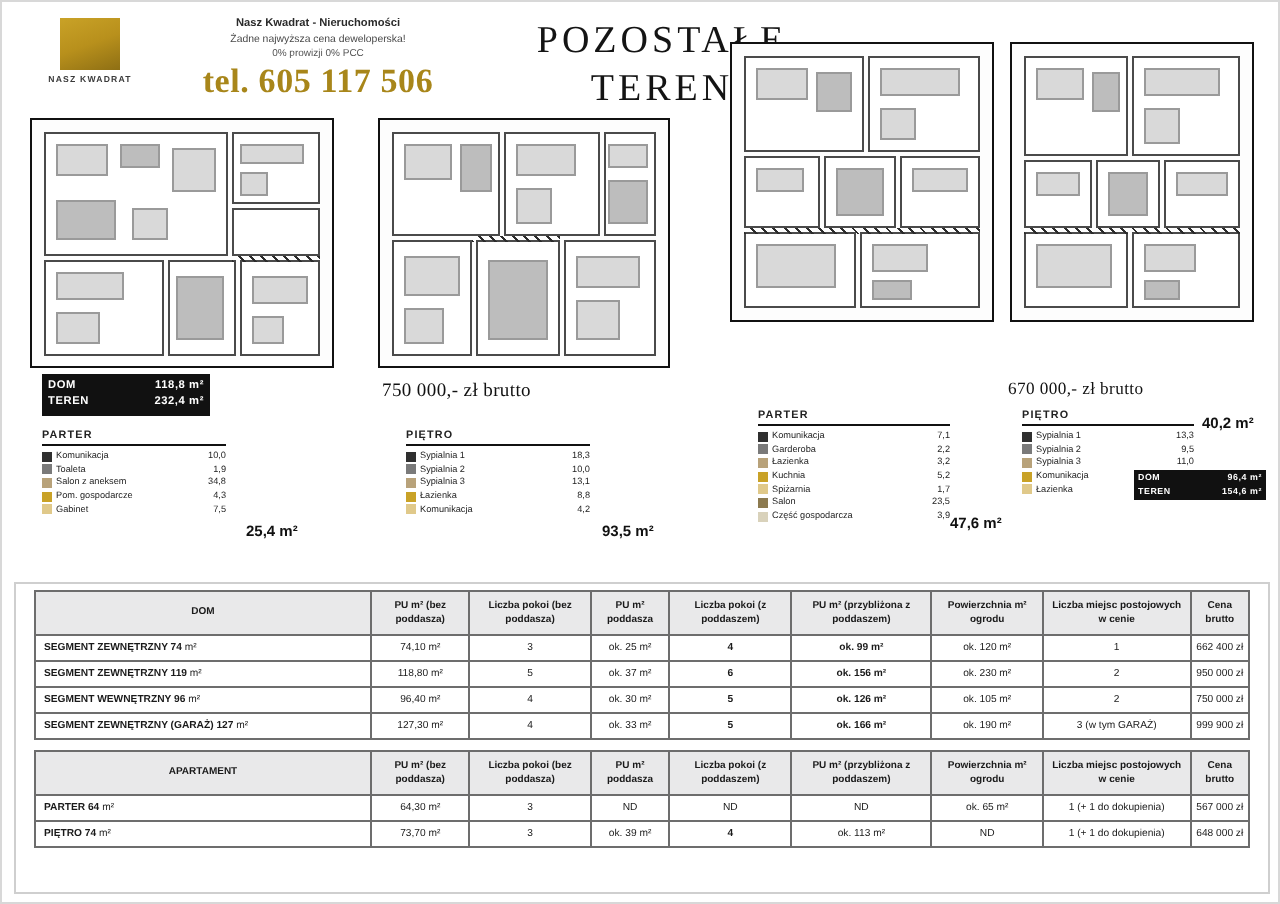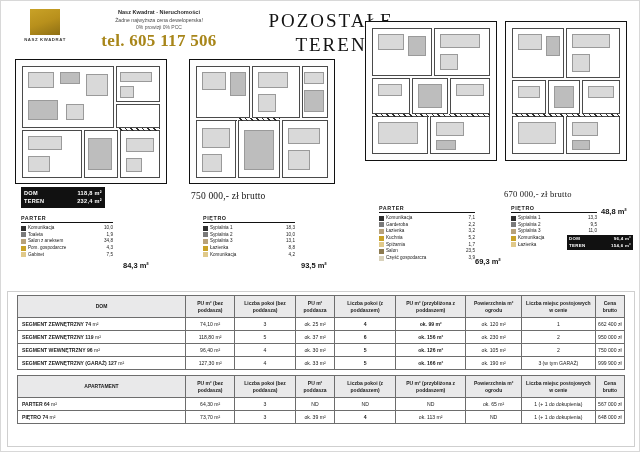--- a/index.html
+++ b/index.html
@@ -290,21 +290,21 @@
           </div>
         <div class="legend-row">
             <span class="lg-left">
               <i class="sw" style="background:#e0c98a"></i>
               <span>Gabinet</span>
             </span>
             <span>7,5</span>
           </div>
       </div>
 
-      <div class="area-badge" style="left:108px;top:202px;">84,3 m²</div>
+      <div class="area-badge" style="left:108px;top:202px;">25,4 m²</div>
     </div>
 
     <div class="plan" style="left:188px;width:160px;">
       <div class="plan-img" style="width:146px;height:125px;top:0;">
         <div class="rm" style="left:6px;top:6px;width:54px;height:52px;"></div>
         <div class="rm" style="left:62px;top:6px;width:48px;height:52px;"></div>
         <div class="rm" style="left:112px;top:6px;width:26px;height:52px;"></div>
         <div class="rm" style="left:6px;top:60px;width:40px;height:58px;"></div>
         <div class="rm" style="left:48px;top:60px;width:42px;height:58px;"></div>
         <div class="rm" style="left:92px;top:60px;width:46px;height:58px;"></div>
@@ -434,21 +434,21 @@
           </div>
         <div class="legend-row">
             <span class="lg-left">
               <i class="sw" style="background:#d9d2bb"></i>
               <span>Część gospodarcza</span>
             </span>
             <span>3,9</span>
           </div>
       </div>
 
-      <div class="area-badge" style="left:110px;top:198px;">69,3 m²</div>
+      <div class="area-badge" style="left:110px;top:198px;">47,6 m²</div>
     </div>
 
     <div class="plan" style="left:504px;width:130px;">
       <div class="plan-img" style="width:122px;height:140px;top:-38px;">
         <div class="rm" style="left:6px;top:6px;width:52px;height:50px;"></div>
         <div class="rm" style="left:60px;top:6px;width:54px;height:50px;"></div>
         <div class="rm" style="left:6px;top:58px;width:34px;height:34px;"></div>
         <div class="rm" style="left:42px;top:58px;width:32px;height:34px;"></div>
         <div class="rm" style="left:76px;top:58px;width:38px;height:34px;"></div>
         <div class="rm" style="left:6px;top:94px;width:52px;height:38px;"></div>
@@ -500,21 +500,21 @@
           </div>
         <div class="legend-row">
             <span class="lg-left">
               <i class="sw" style="background:#e0c98a"></i>
               <span>Łazienka</span>
             </span>
             <span>6,9</span>
           </div>
       </div>
 
-      <div class="area-badge" style="left:96px;top:148px;">48,8 m²</div>
+      <div class="area-badge" style="left:96px;top:148px;">40,2 m²</div>
 
       <div class="blackbox" style="left:62px;top:176px;width:66px;font-size:4.4px;padding:1px 2px;">
         <div class="bx-row">
           <span>DOM</span>
           <span>96,4 m²</span>
         </div>
         <div class="bx-row">
           <span>TEREN</span>
           <span>154,6 m²</span>
         </div>

